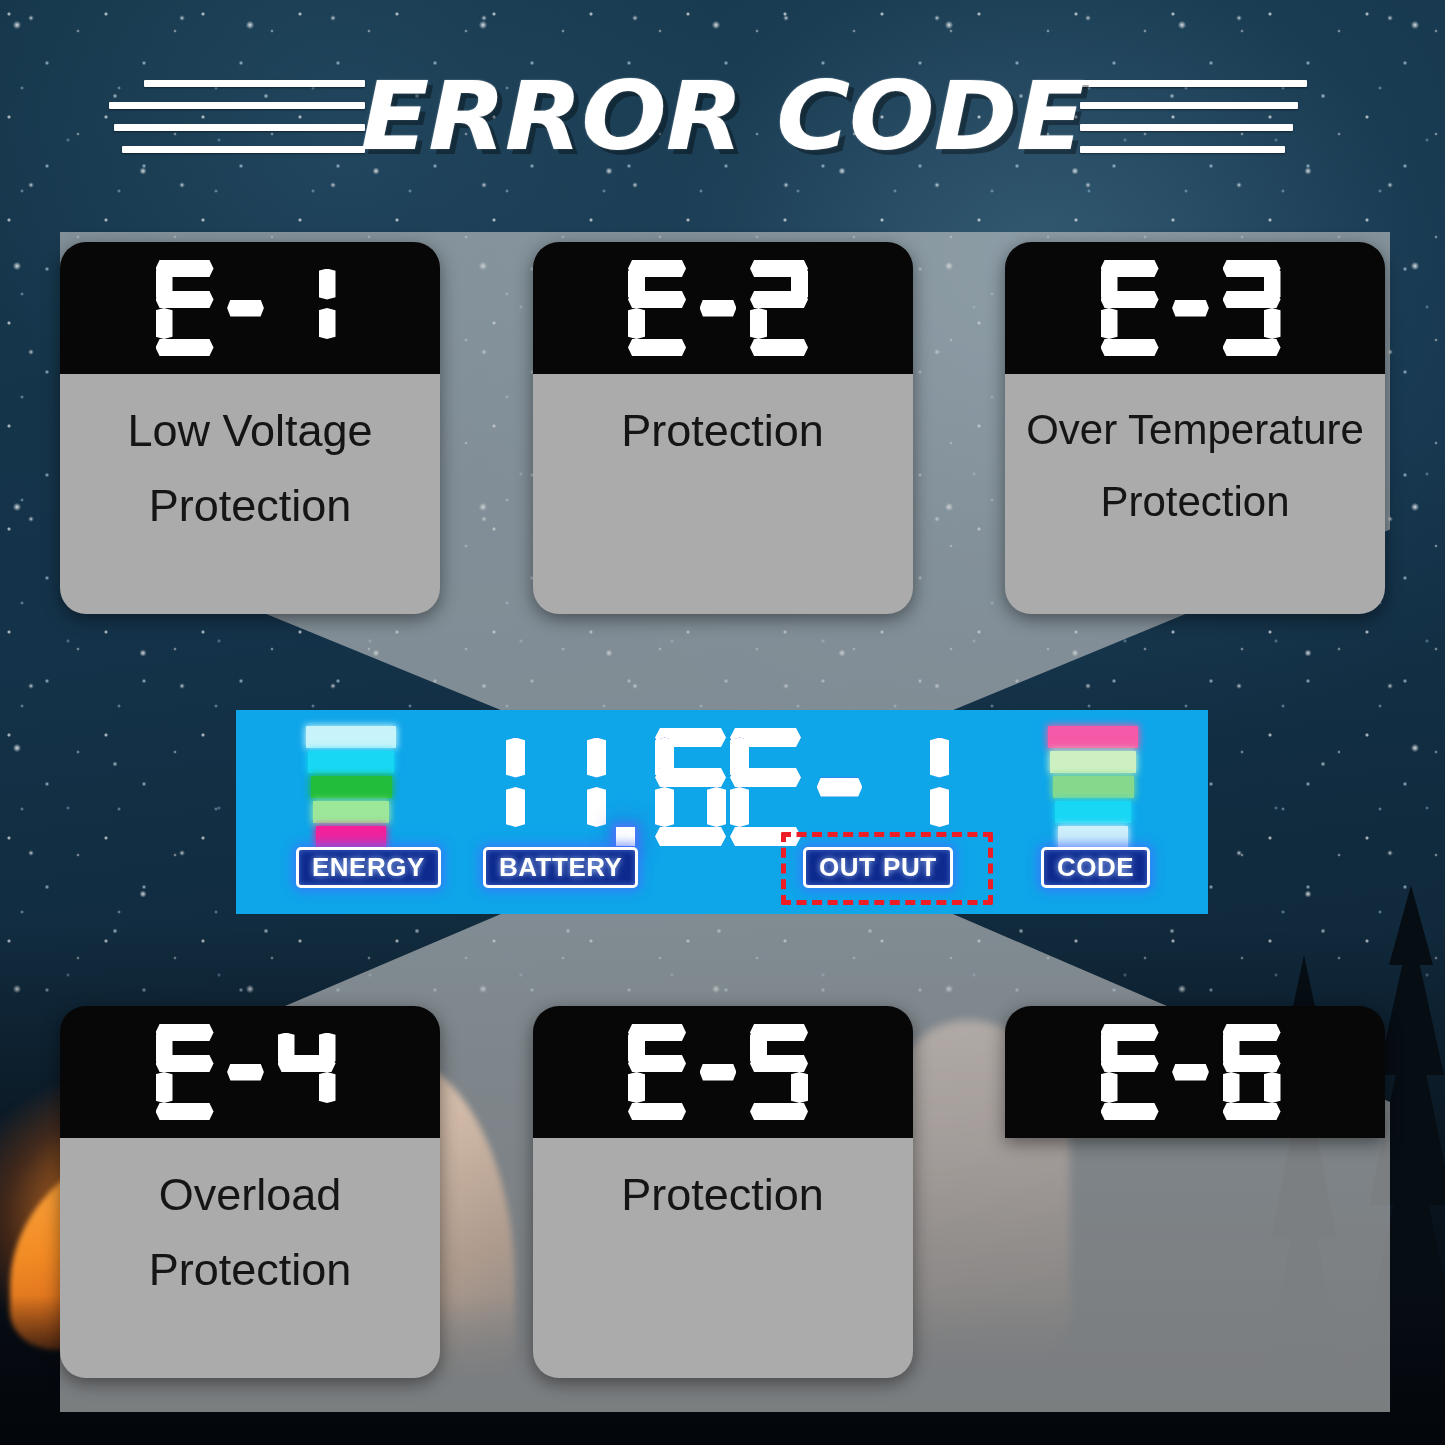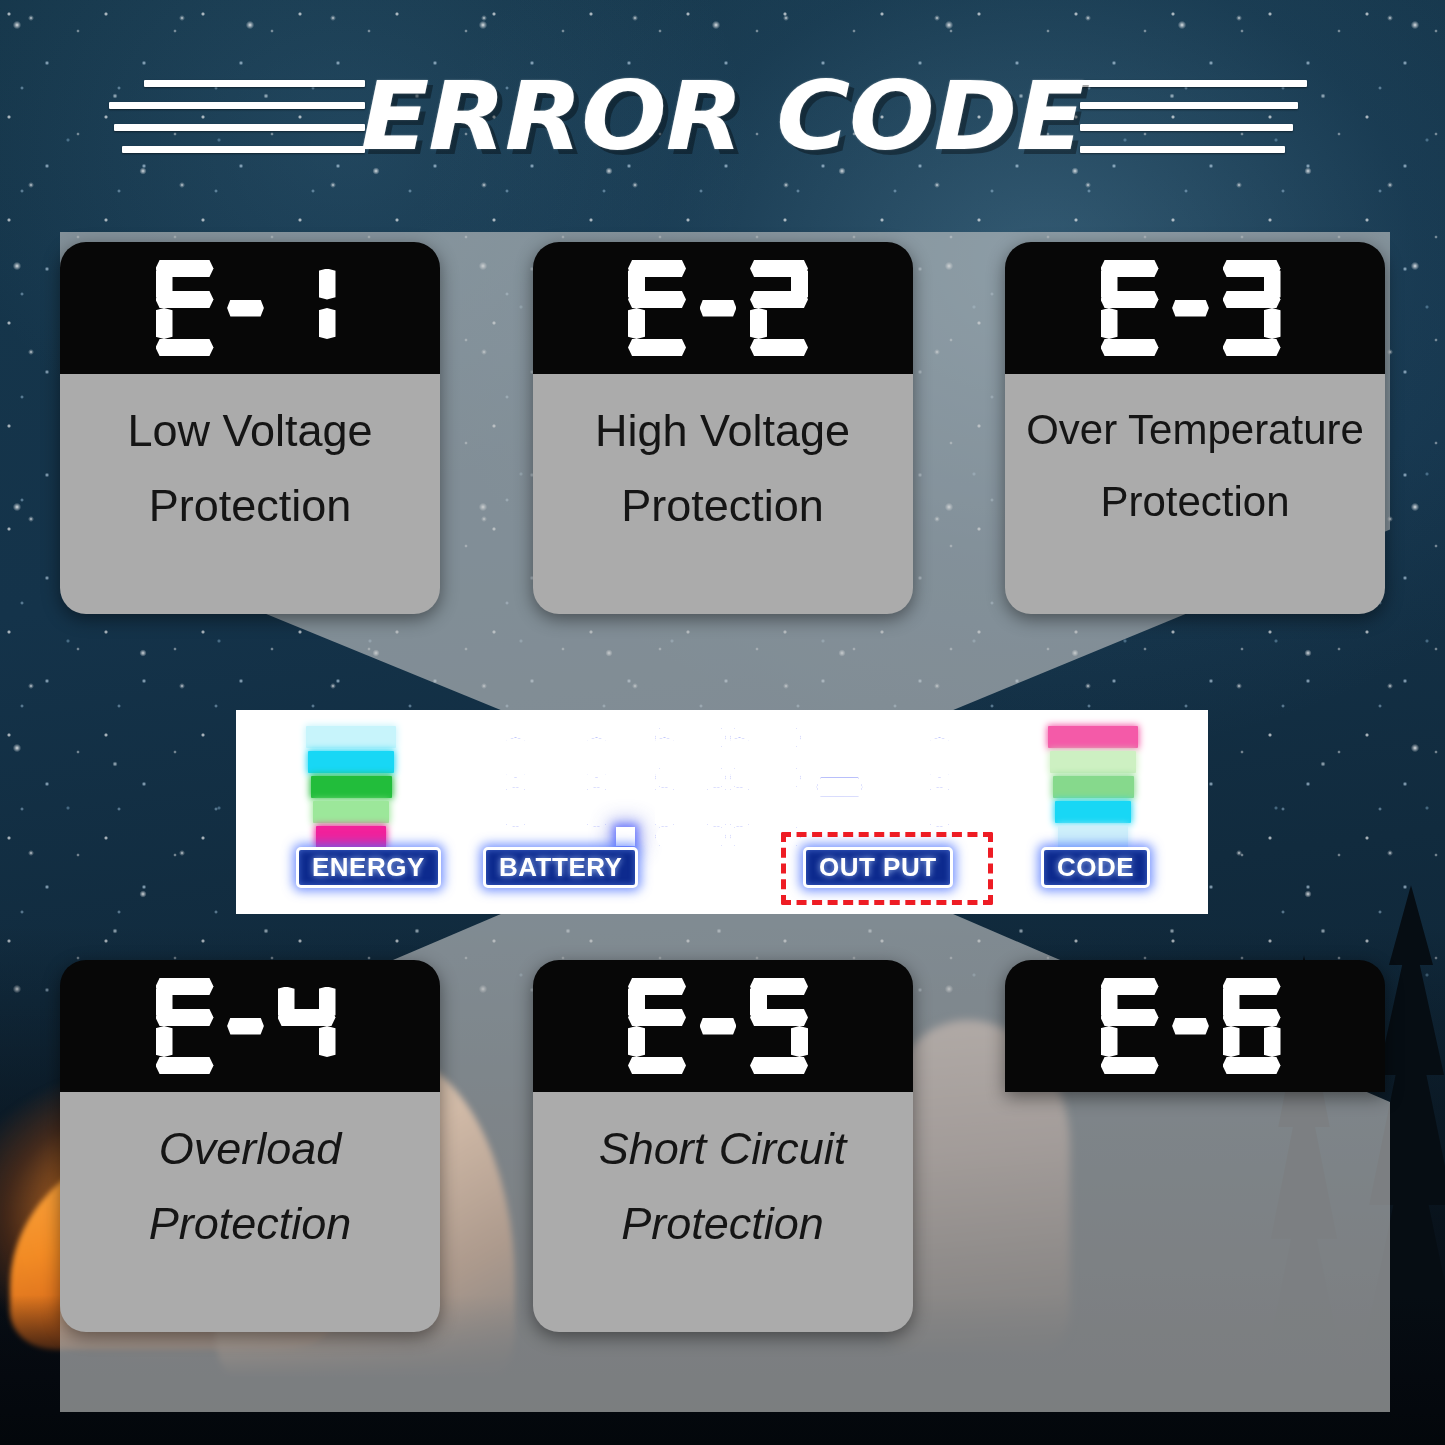--- a/index.html
+++ b/index.html
@@ -203,21 +203,21 @@
 
   
   .card-row {
     position: absolute;
     left: 60px;
     width: 1325px;
     display: flex;
     justify-content: space-between;
   }
   .row-top    { top: 242px; }
-  .row-bottom { top: 960px; font-style: italic; }
+  .row-bottom { top: 1006px; }
 
   .card {
     width: 380px;
     display: flex;
     flex-direction: column;
     filter: drop-shadow(0 5px 9px rgba(0,0,0,0.45));
   }
   .card-head {
     height: 132px;
     background: #070707;
@@ -277,21 +277,21 @@
   .seg-dot { position: relative; display: inline-block; }
   .seg-dot i { position: absolute; display: block; background: #fff; }
 
   
   .lcd {
     position: absolute;
     left: 236px;
     top: 710px;
     width: 972px;
     height: 204px;
-    background: #ffffff;
+    background: #0ea5e9;
     display: flex;
     align-items: flex-end;
     overflow: hidden;
   }
   .lcd-inner {
     position: relative;
     width: 100%; height: 100%;
   }
 
   
@@ -446,21 +446,20 @@
             <span class="seg" style="width: 58px; height: 96px; margin-right: 9px;">
               <i class="h" style="left: 0px; top: 0px; width: 58px; height: 17px;"></i>
               <i class="v" style="left: 41px; top: 8.5px; width: 17px; height: 31px;"></i>
               <i class="h" style="left: 0px; top: 79px; width: 58px; height: 17px;"></i>
               <i class="v" style="left: 0px; top: 48px; width: 17px; height: 31px;"></i>
               <i class="h" style="left: 0px; top: 31px; width: 58px; height: 17px;"></i>
             </span>
           </span>
       </div>
       <div class="card-body">
-        <div class="l1">High Voltage</div>
         <div class="l2">Protection</div>
       </div>
     </div>
 
     <div class="card">
       <div class="card-head">
         <span class="seg-str" style="display: flex; align-items: center;">
             <span class="seg" style="width: 58px; height: 96px; margin-right: 9px;">
               <i class="h" style="left: 0px; top: 0px; width: 58px; height: 17px;"></i>
               <i class="h" style="left: 0px; top: 79px; width: 58px; height: 17px;"></i>
@@ -596,21 +595,20 @@
             <span class="seg" style="width: 58px; height: 96px; margin-right: 9px;">
               <i class="h" style="left: 0px; top: 0px; width: 58px; height: 17px;"></i>
               <i class="v" style="left: 41px; top: 48px; width: 17px; height: 31px;"></i>
               <i class="h" style="left: 0px; top: 79px; width: 58px; height: 17px;"></i>
               <i class="v" style="left: 0px; top: 8.5px; width: 17px; height: 31px;"></i>
               <i class="h" style="left: 0px; top: 31px; width: 58px; height: 17px;"></i>
             </span>
           </span>
       </div>
       <div class="card-body">
-        <div class="l1">Short Circuit</div>
         <div class="l2">Protection</div>
       </div>
     </div>
 
     <div class="card">
       <div class="card-head">
         <span class="seg-str" style="display: flex; align-items: center;">
             <span class="seg" style="width: 58px; height: 96px; margin-right: 9px;">
               <i class="h" style="left: 0px; top: 0px; width: 58px; height: 17px;"></i>
               <i class="h" style="left: 0px; top: 79px; width: 58px; height: 17px;"></i>

